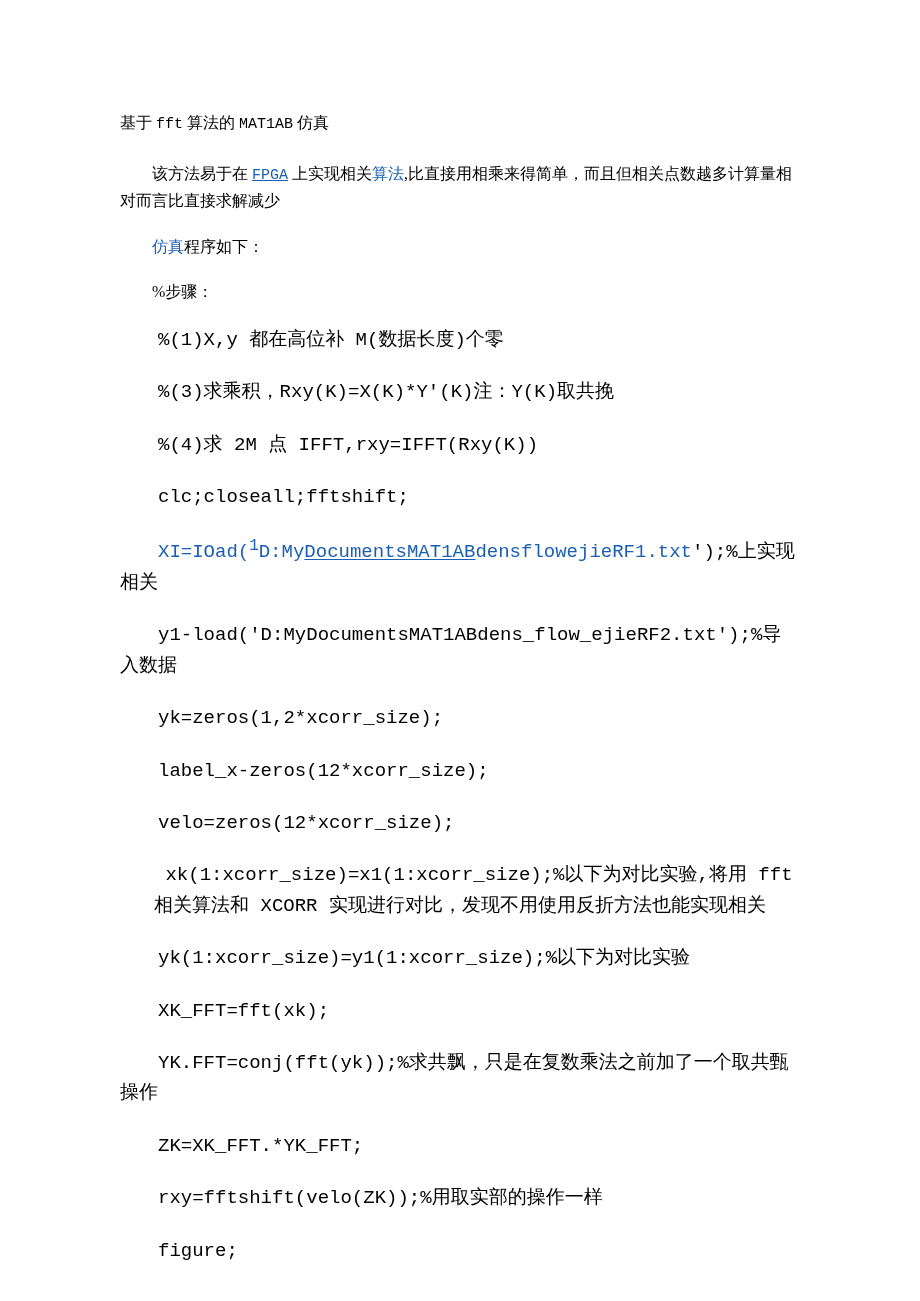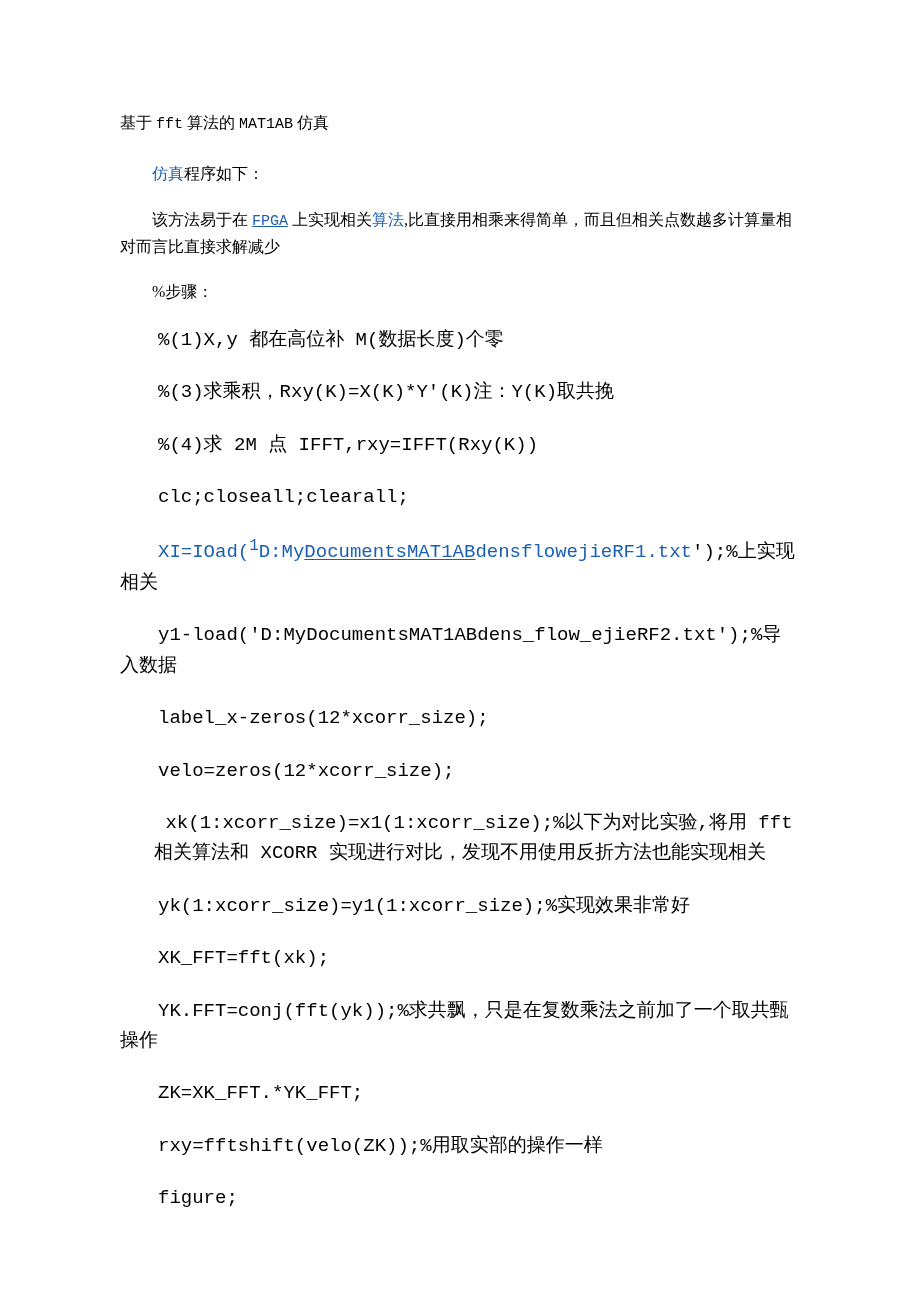--- a/index.html
+++ b/index.html
@@ -46,50 +46,51 @@
 </style>
 </head>
 <body>
 
 <div class="page">
 
   <div class="title">
     <span>基于 </span><span class="mono">fft</span><span> 算法的 </span><span class="mono">MAT1AB</span><span> 仿真</span>
   </div>
 
+  <div class="para" style="text-indent:2em;">
+    <span>该方法易于在 </span><span class="blue underline mono">FPGA</span><span> 上实现相关</span><span class="blue">算法</span><span>,比直接用相乘来得简单，而且但相关点数越多计算量相对而言比直接求解减少</span>
+  </div>
+
   <div class="para">
     <span class="blue">仿真</span><span>程序如下：</span>
-  </div>
-
-  <div class="para" style="text-indent:2em;">
-    <span>该方法易于在 </span><span class="blue underline mono">FPGA</span><span> 上实现相关</span><span class="blue">算法</span><span>,比直接用相乘来得简单，而且但相关点数越多计算量相对而言比直接求解减少</span>
   </div>
 
   <div class="para">%步骤：</div>
 
   <div class="code-line">%(1)X,y 都在高位补 M(数据长度)个零</div>
   <div class="code-line">%(3)求乘积，Rxy(K)=X(K)*Y'(K)注：Y(K)取共挽</div>
   <div class="code-line">%(4)求 2M 点 IFFT,rxy=IFFT(Rxy(K))</div>
 
-  <div class="code-line">clc;closeall;clearall;</div>
+  <div class="code-line">clc;closeall;fftshift;</div>
 
   <div class="code-line">
     <span class="blue">XI=IOad(</span><sup class="blue">1</sup><span class="blue">D:My</span><span class="blue underline">Documents</span><span class="blue underline">MAT1AB</span><span class="blue">densflowejieRF1.txt</span><span>'</span><span>);%上实现相关</span>
   </div>
 
   <div class="code-line">y1-load('D:MyDocumentsMAT1ABdens_flow_ejieRF2.txt');%导入数据</div>
 
 
 
+  <div class="code-line">yk=zeros(1,2*xcorr_size);</div>
   <div class="code-line">label_x-zeros(12*xcorr_size);</div>
   <div class="code-line">velo=zeros(12*xcorr_size);</div>
 
   <div class="code-line" style="text-indent:2em;text-align:center;">xk(1:xcorr_size)=x1(1:xcorr_size);%以下为对比实验,将用 fft 相关算法和 XCORR 实现进行对比，发现不用使用反折方法也能实现相关</div>
 
-  <div class="code-line">yk(1:xcorr_size)=y1(1:xcorr_size);%实现效果非常好</div>
+  <div class="code-line">yk(1:xcorr_size)=y1(1:xcorr_size);%以下为对比实验</div>
 
   <div class="code-line">XK_FFT=fft(xk);</div>
   <div class="code-line">YK.FFT=conj(fft(yk));%求共飘，只是在复数乘法之前加了一个取共甄操作</div>
   <div class="code-line">ZK=XK_FFT.*YK_FFT;</div>
   <div class="code-line">rxy=fftshift(velo(ZK));%用取实部的操作一样</div>
   <div class="code-line">figure;</div>
 
 </div>
 
 </body></html>

